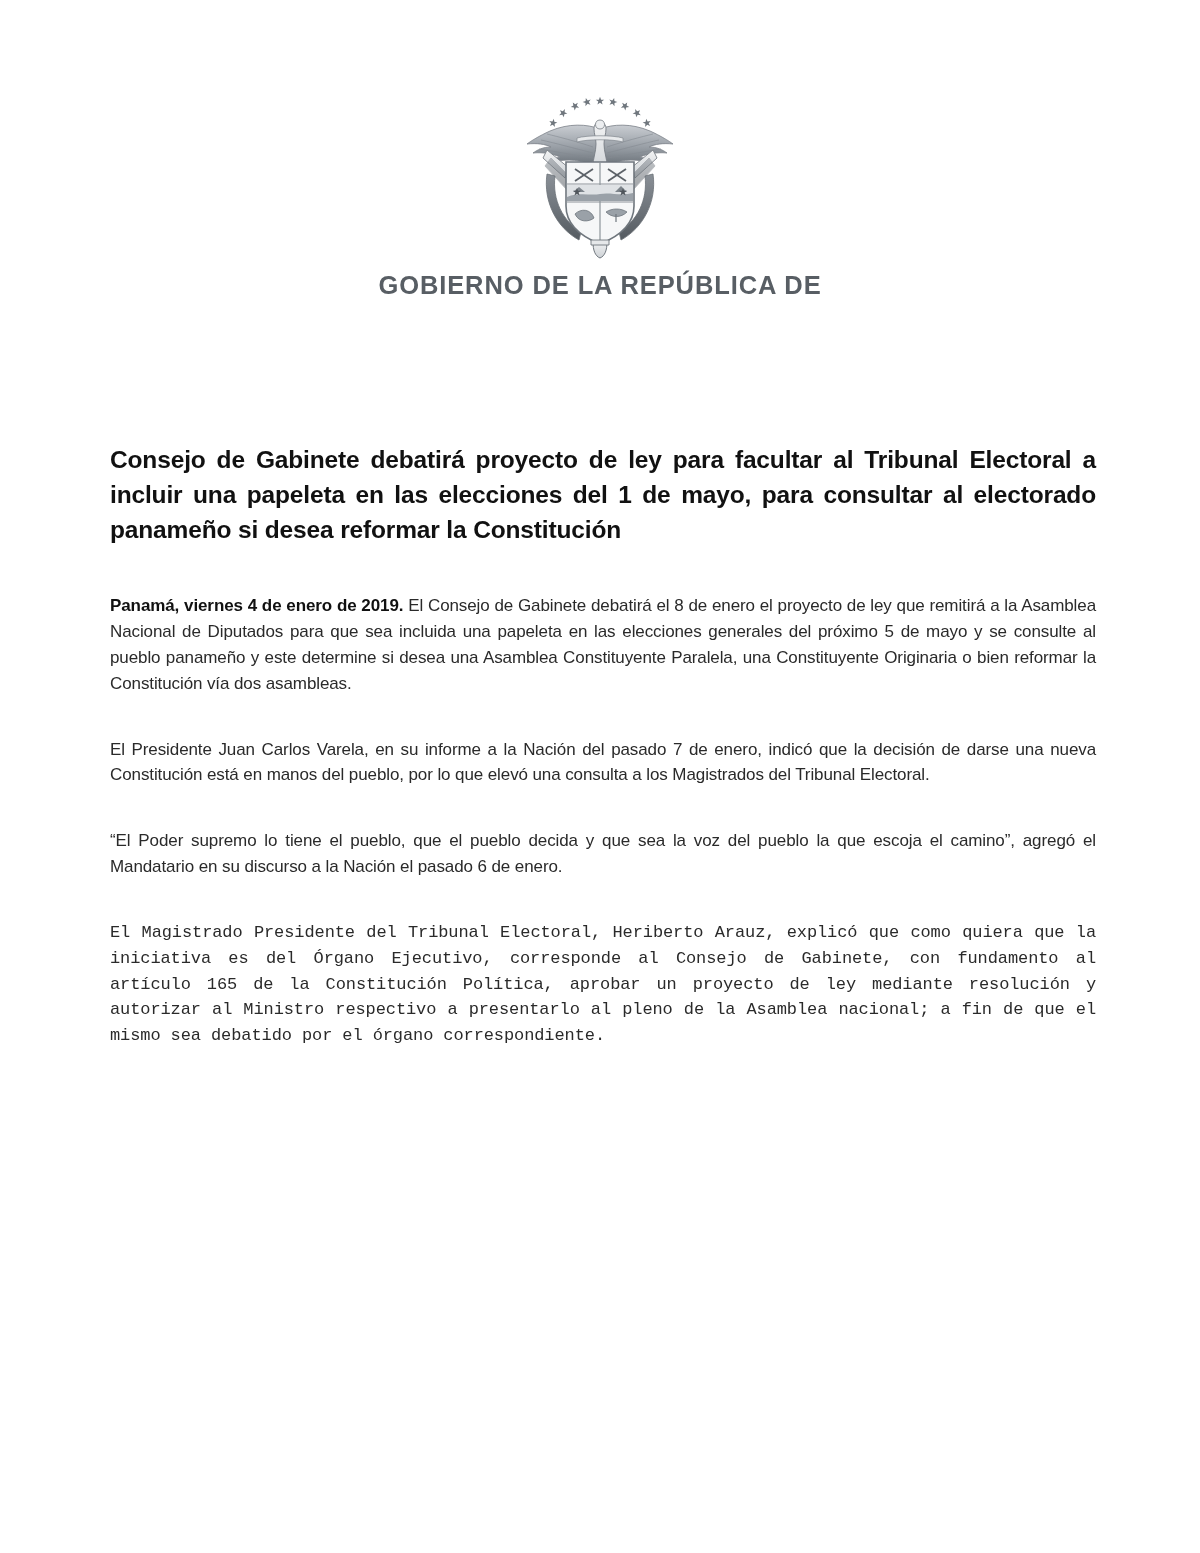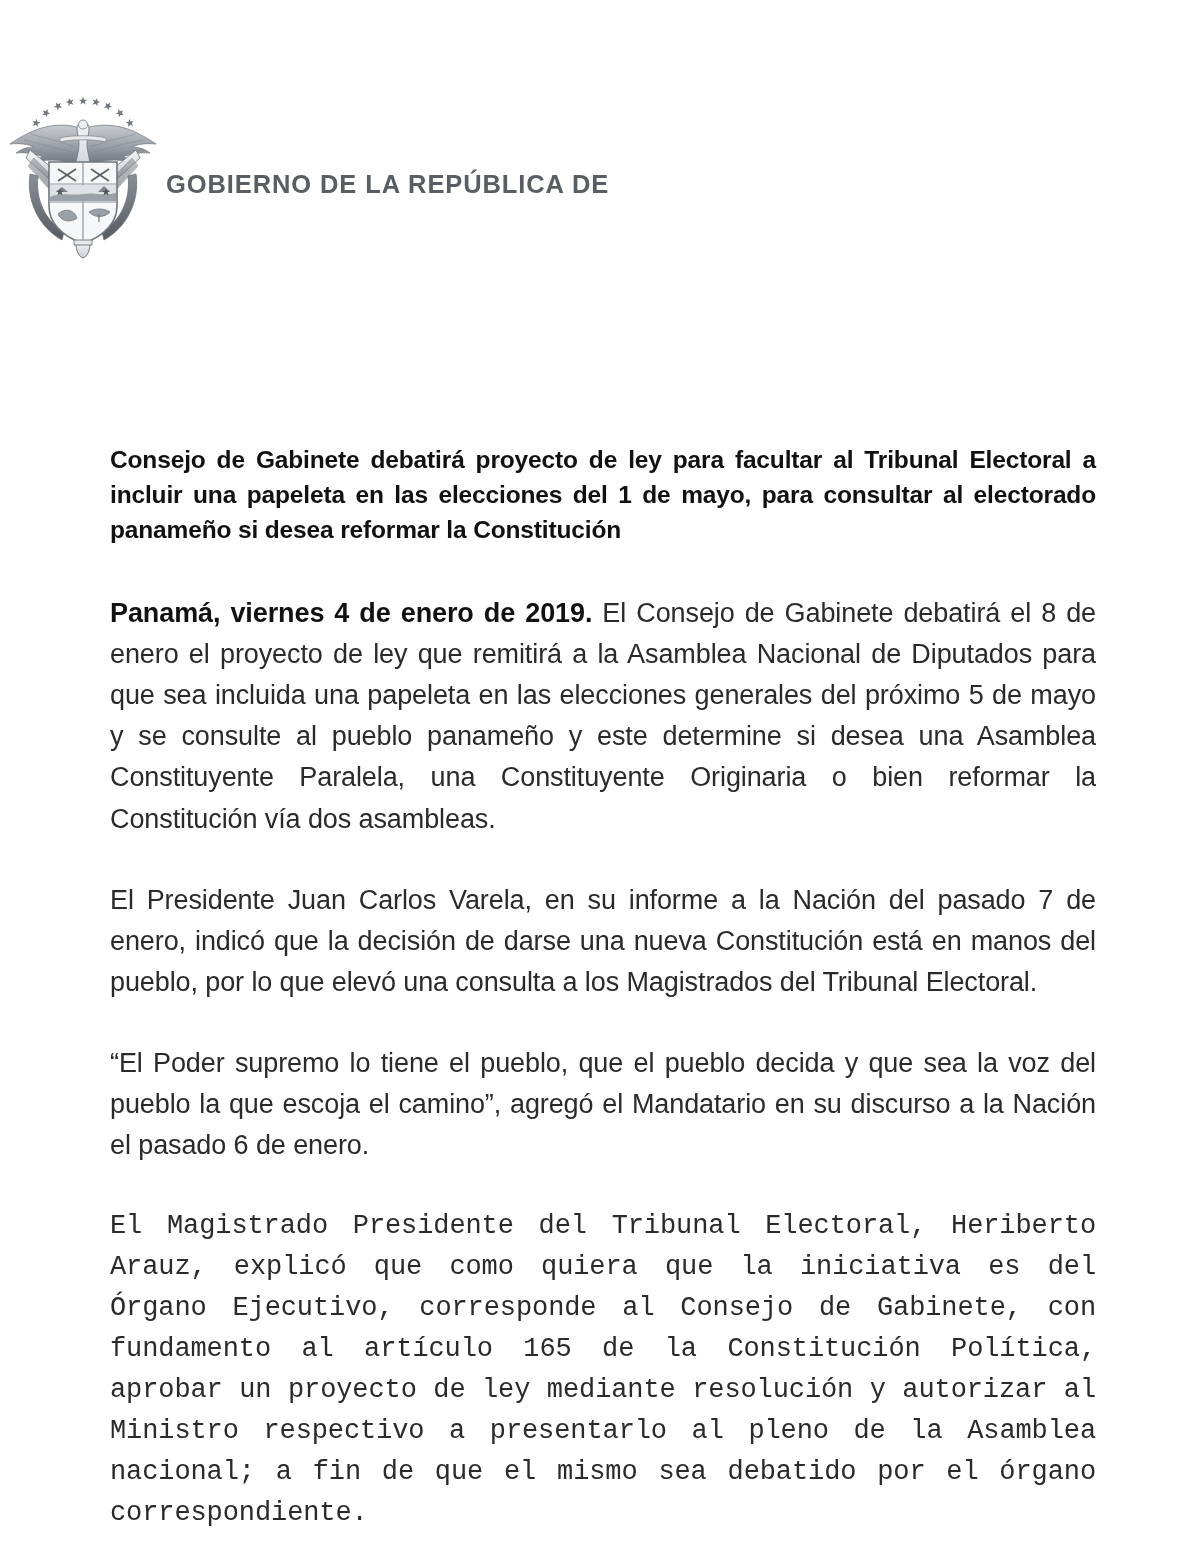--- a/index.html
+++ b/index.html
@@ -24,21 +24,21 @@
     background: #ffffff;
     position: relative;
     box-sizing: border-box;
   }
 
   
   .letterhead {
     width: 100%;
     padding-top: 96px;
     display: flex;
-    flex-direction: row;
+    flex-direction: column;
     align-items: center;
   }
 
   .coat-of-arms {
     width: 166px;
     height: 168px;
     display: block;
   }
 
   .gov-wordmark {
@@ -101,21 +101,21 @@
     color: #111111;
     letter-spacing: -0.15px;
     margin: 0 0 46px 0;
     text-align: justify;
     text-justify: inter-word;
   }
 
   .para {
     font-family: "Liberation Sans", "DejaVu Sans", sans-serif;
     font-weight: 400;
-    font-size: 27px;
+    font-size: 17px;
     line-height: 1.52;
     color: #2a2a2a;
     margin: 0 0 40px 0;
     text-align: justify;
     text-justify: inter-word;
     letter-spacing: -0.1px;
   }
   .para:last-child { margin-bottom: 1px; font-family: Liberation Mono, monospace; }
 
   .para b,

